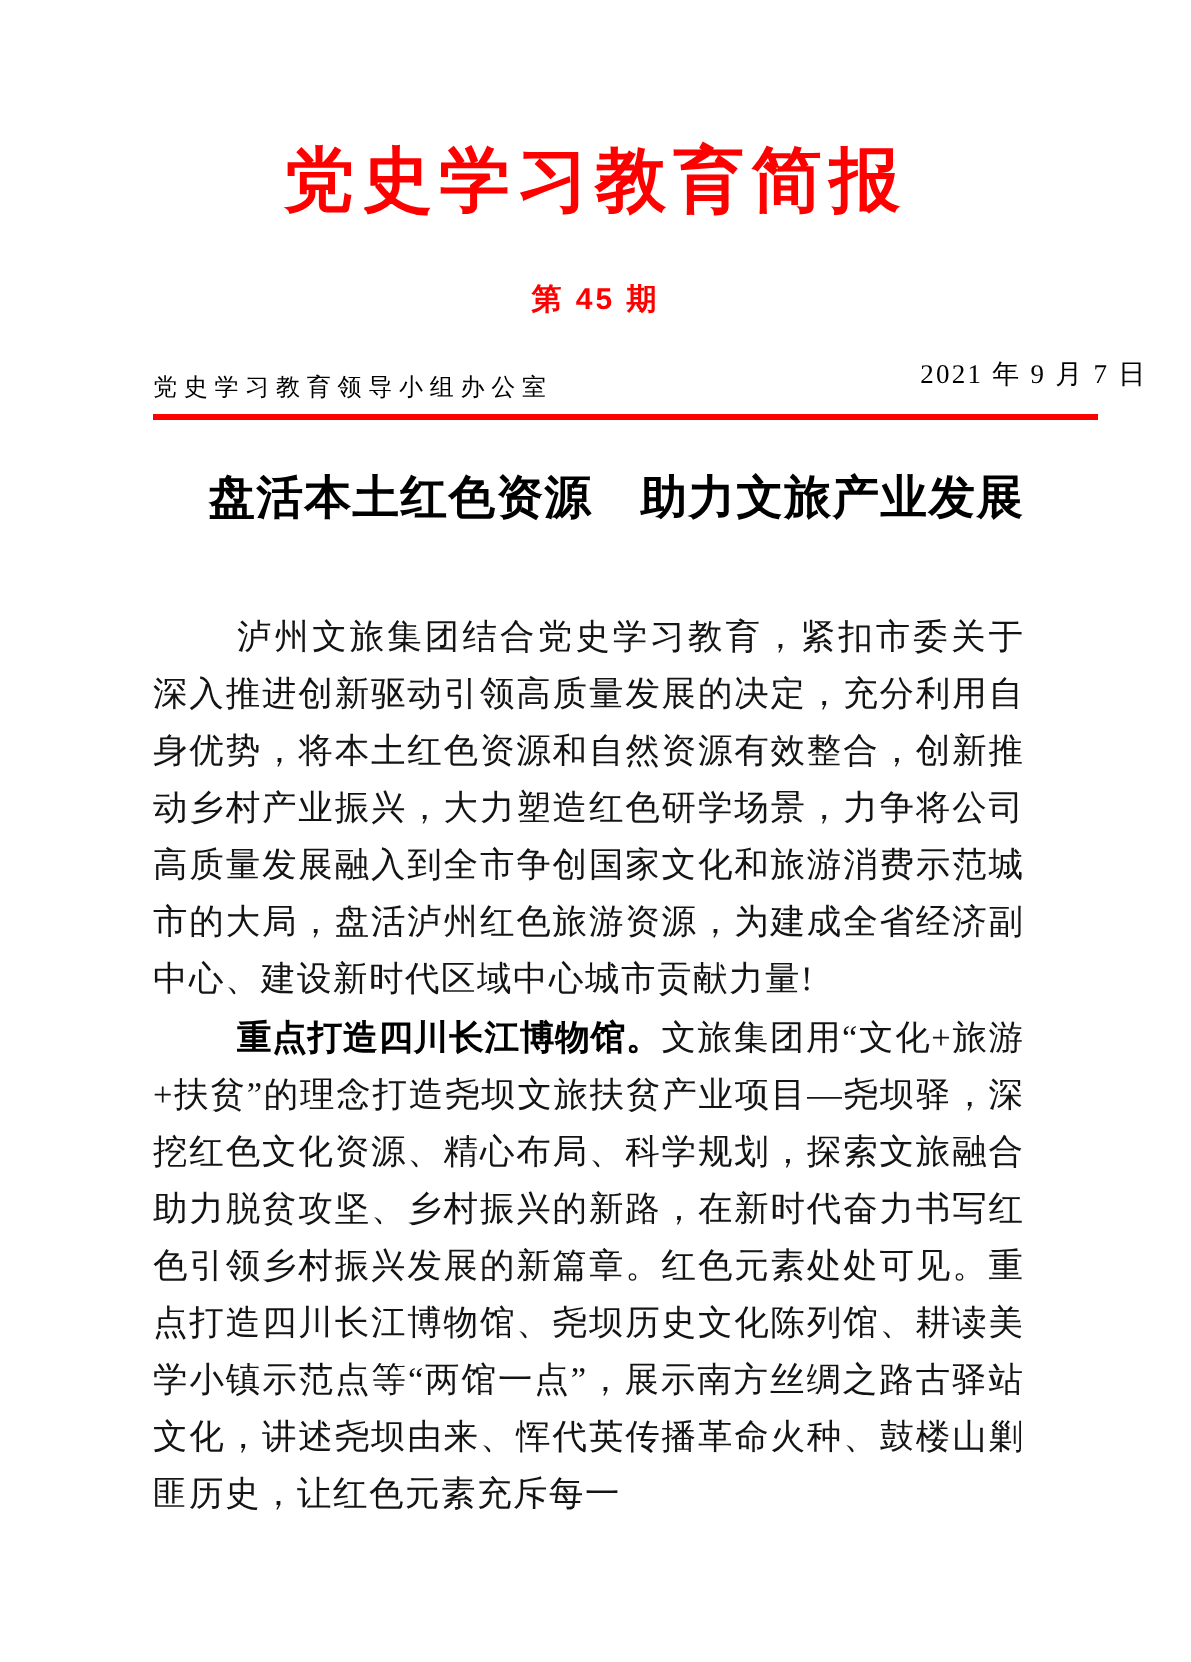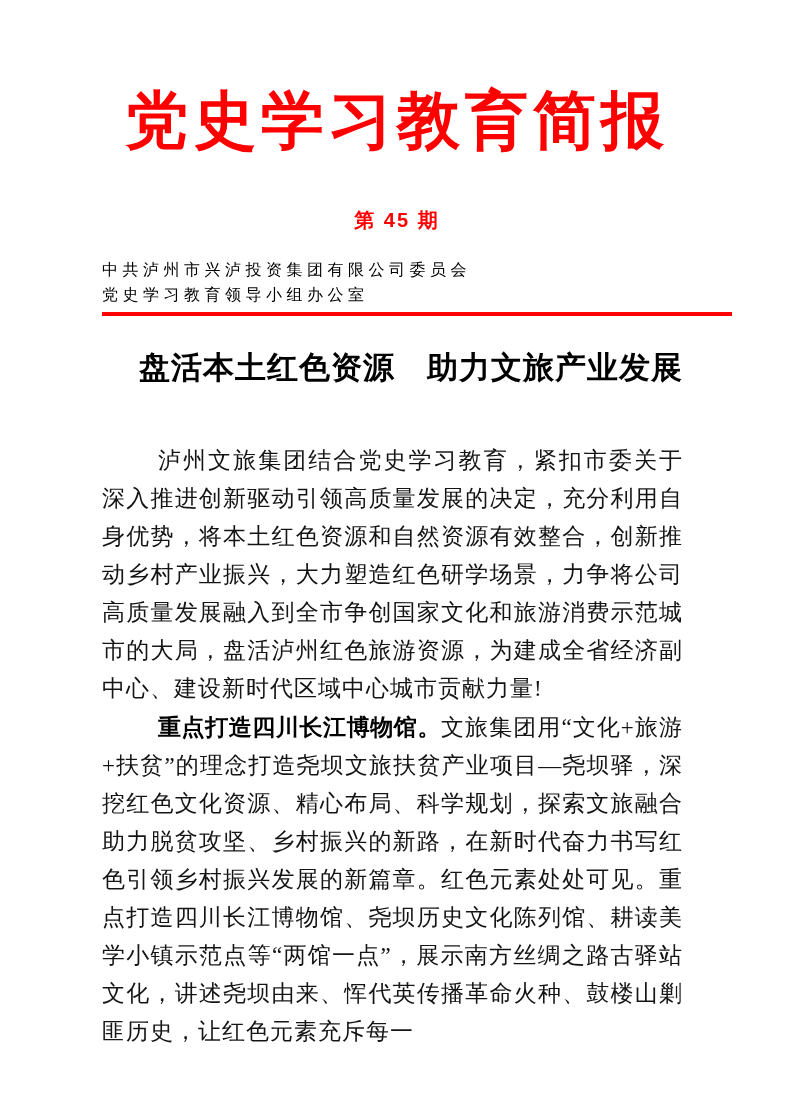--- a/index.html
+++ b/index.html
@@ -15,30 +15,30 @@
     overflow: hidden;
     font-family: "Liberation Serif", "DejaVu Serif", serif;
     color: #111111;
   }
   
   .masthead {
     padding-top: 82px;
     text-align: center;
   }
   .bulletin-title {
-    font-size: 63px;
+    font-size: 47px;
     line-height: 78px;
     font-weight: bold;
     letter-spacing: 5px;
     color: #fe0000;
     font-family: "Liberation Serif", "DejaVu Serif", serif;
     white-space: nowrap;
   }
   .issue-number {
-    margin-top: 48px;
+    margin-top: 28px;
     font-size: 20px;
     line-height: 24px;
     font-weight: bold;
     letter-spacing: 2px;
     color: #fe0000;
     font-family: "Liberation Sans", "DejaVu Sans", sans-serif;
   }
   
   .header-row {
     margin: 25px 29px 0 102px;   
@@ -104,23 +104,23 @@
 
 <div class="page">
 
   <div class="masthead">
     <div class="bulletin-title">党史学习教育简报</div>
     <div class="issue-number">第 45 期</div>
   </div>
 
   <div class="header-row">
     <div class="org-block">
-      <div>中共泸州市兴泸投资集团有限公司委员会</div>
       <div>党史学习教育领导小组办公室</div>
     </div>
+    <div class="publish-date">2021 年 9 月 7 日</div>
   </div>
 
   <div class="red-divider"></div>
 
   <div class="article">
     <div class="article-title">盘活本土红色资源　助力文旅产业发展</div>
 
     <div class="article-body">
       <p><span class="paragraph-lead"></span><span>泸州文旅集团结合党史学习教育，紧扣市委关于深入推进创新驱动引领高质量发展的决定，充分利用自身优势，将本土红色资源和自然资源有效整合，创新推动乡村产业振兴，大力塑造红色研学场景，力争将公司高质量发展融入到全市争创国家文化和旅游消费示范城市的大局，盘活泸州红色旅游资源，为建成全省经济副中心、建设新时代区域中心城市贡献力量!</span></p>
       <p><span class="paragraph-lead">重点打造四川长江博物馆。</span><span>文旅集团用“文化+旅游+扶贫”的理念打造尧坝文旅扶贫产业项目—尧坝驿，深挖红色文化资源、精心布局、科学规划，探索文旅融合助力脱贫攻坚、乡村振兴的新路，在新时代奋力书写红色引领乡村振兴发展的新篇章。红色元素处处可见。重点打造四川长江博物馆、尧坝历史文化陈列馆、耕读美学小镇示范点等“两馆一点”，展示南方丝绸之路古驿站文化，讲述尧坝由来、恽代英传播革命火种、鼓楼山剿匪历史，让红色元素充斥每一</span></p>

